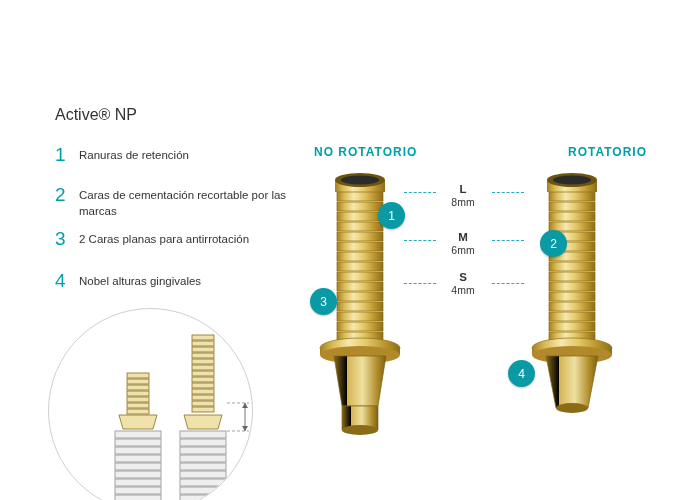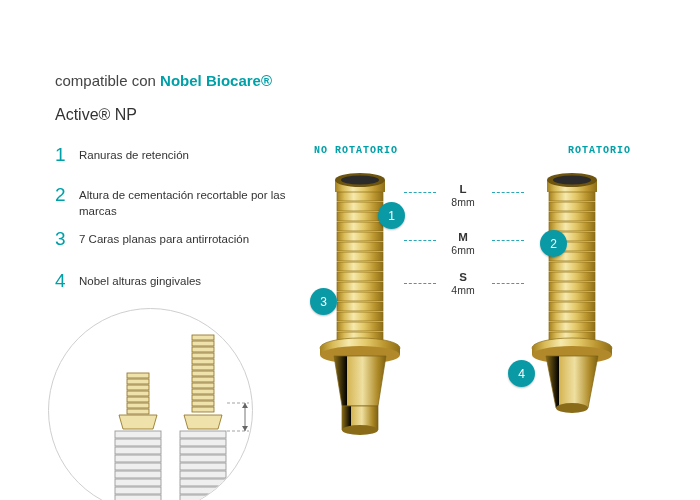--- a/index.html
+++ b/index.html
@@ -39,22 +39,22 @@
     margin-left:24px;display:block;
     font-size:11.5px;line-height:1.35;color:#333;
   }
   #f1{top:148px;}
   #f2{top:188px;}
   #f3{top:232px;}
   #f4{top:274px;}
 
   
   .sec-head{
-    position:absolute;font-size:10px;font-weight:bold;
-    letter-spacing:1px;color:#00a0a8;font-family:Liberation Mono, monospace;
+    position:absolute;font-size:12px;font-weight:bold;
+    letter-spacing:1px;color:#00a0a8;
   }
   #sec-nr{left:314px;top:145px;}
   #sec-r{left:540px;top:145px;padding-left:28px;}
 
   
   .badge{
     position:absolute;width:27px;height:27px;border-radius:50%;
     background:#0a9aa6;color:#fff;font-size:12px;
     display:flex;align-items:center;justify-content:center;
     box-shadow:0 1px 2px rgba(0,0,0,.25);
@@ -100,37 +100,34 @@
     border:1px solid #cfcfcf;border-radius:50%;
     background:#fff;overflow:hidden;
   }
 </style>
 </head>
 <body>
 
 <div class="page">
 
 
-  <div class="subtitle">
-    <span>compatible con </span><b>Nobel Biocare®</b>
-  </div>
 
   <div class="subtitle2">Active® NP</div>
 
   <div class="feat" id="f1">
     <span class="num">1</span>
     <span class="txt">Ranuras de retención</span>
   </div>
   <div class="feat" id="f2">
     <span class="num">2</span>
-    <span class="txt">Altura de cementación recortable por las marcas</span>
+    <span class="txt">Caras de cementación recortable por las marcas</span>
   </div>
   <div class="feat" id="f3">
     <span class="num">3</span>
-    <span class="txt">7 Caras planas para antirrotación</span>
+    <span class="txt">2 Caras planas para antirrotación</span>
   </div>
   <div class="feat" id="f4">
     <span class="num">4</span>
     <span class="txt">Nobel alturas gingivales</span>
   </div>
 
   <div class="sec-head" id="sec-nr">NO ROTATORIO</div>
   <div class="sec-head" id="sec-r">ROTATORIO</div>
 
   <svg class="implant" id="imp-nr" width="120" height="290" viewBox="0 0 120 290">

